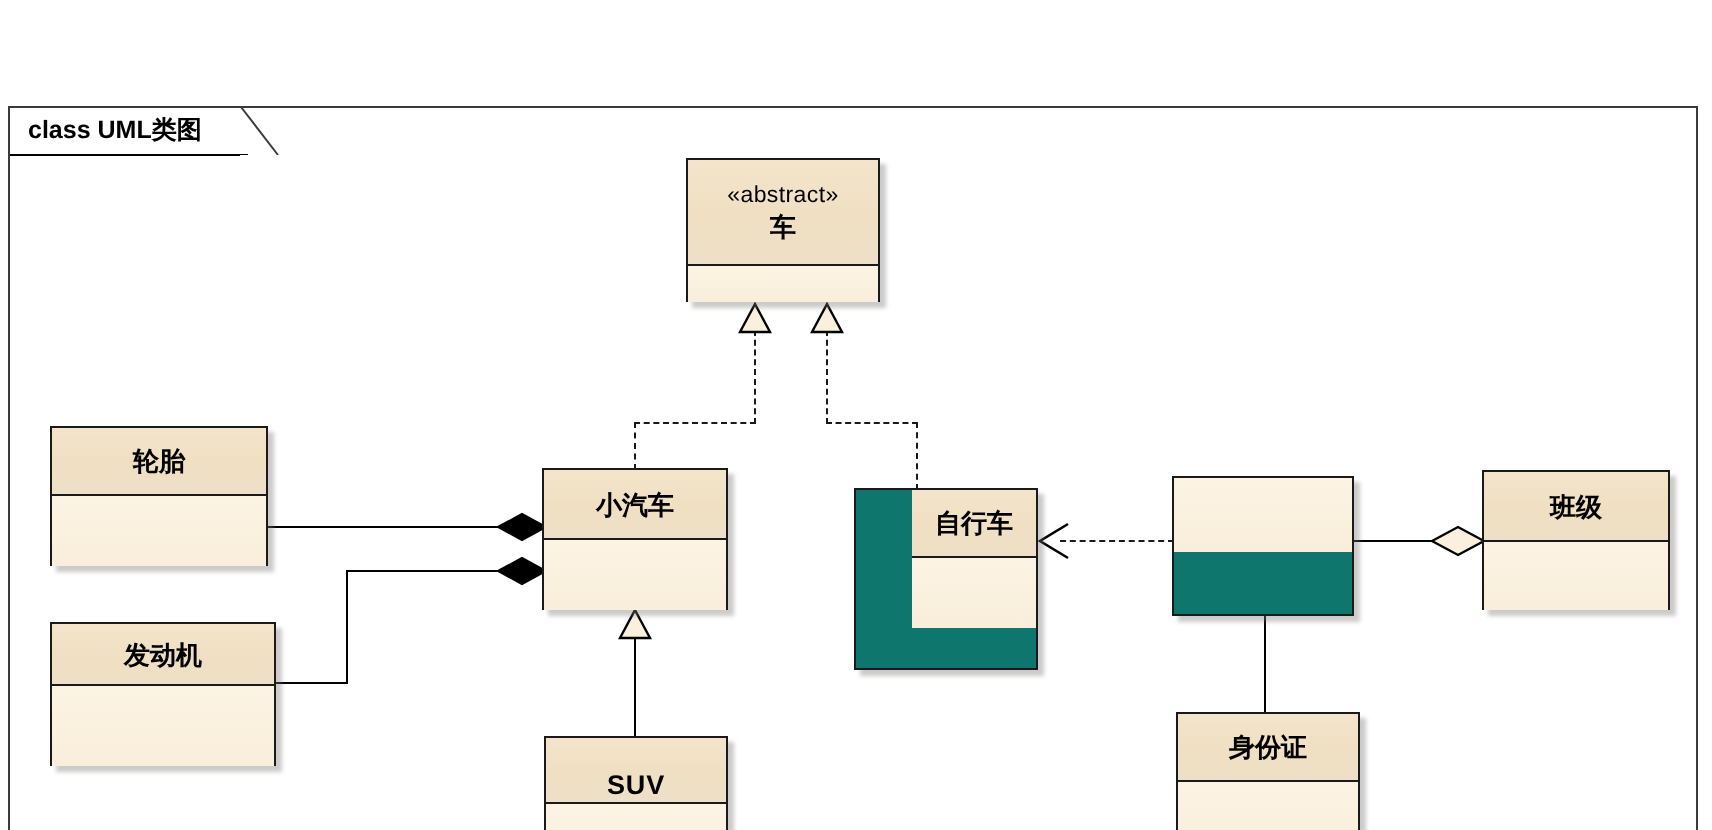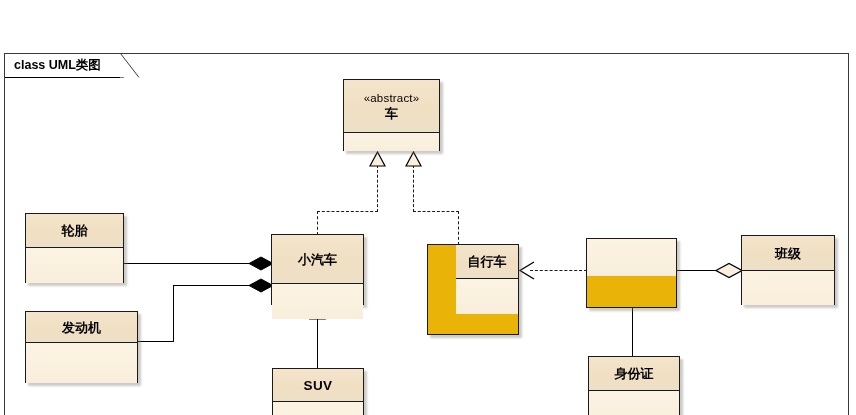--- a/index.html
+++ b/index.html
@@ -36,21 +36,21 @@
     white-space: nowrap;
     line-height: 15px;
   }
   .frame-tab-label b { font-weight: bold; }
 
   
   .umlclass {
     position: absolute;
     box-sizing: border-box;
     border: 1px solid #1a1a1a;
-    background: #eab308;
+    background: #0f766e;
     box-shadow: 3px 3px 2px rgba(120,118,112,0.38);
   }
   .uml-head {
     box-sizing: border-box;
     width: 100%;
     border-bottom: 1px solid #1a1a1a;
     background: linear-gradient(to bottom, #f3e4cb 0%, #f0dfc2 55%, #ede0c8 100%);
     display: flex;
     flex-direction: column;
     align-items: center;
@@ -182,49 +182,49 @@
 
   <div class="umlclass" style="left:343px; top:31px; width:97px; height:72px;">
     <div class="uml-head" style="height:53px;">
       <div class="uml-stereo">«abstract»</div>
       <div class="uml-name">车</div>
     </div>
     <div class="uml-body" style="height:18px;"></div>
   </div>
 
   <div class="umlclass" style="left:271px; top:186px; width:93px; height:71px;">
-    <div class="uml-head" style="height:49px;">
+    <div class="uml-head" style="height:35px;">
       <div class="uml-name">小汽车</div>
     </div>
     <div class="uml-body" style="height:35px;"></div>
   </div>
 
   <div class="umlclass" style="left:427px; top:196px; width:92px; height:91px;padding-left:28px;">
     <div class="uml-head" style="height:34px;">
       <div class="uml-name">自行车</div>
     </div>
     <div class="uml-body" style="height:35px;"></div>
   </div>
 
-  <div class="umlclass" style="left:25px; top:165px; width:99px; height:70px;">
+  <div class="umlclass" style="left:25px; top:165px; width:109px; height:70px;">
     <div class="uml-head" style="height:34px;">
       <div class="uml-name">轮胎</div>
     </div>
     <div class="uml-body" style="height:35px;"></div>
   </div>
 
   <div class="umlclass" style="left:25px; top:263px; width:113px; height:72px;">
     <div class="uml-head" style="height:31px;">
       <div class="uml-name">发动机</div>
     </div>
     <div class="uml-body" style="height:40px;"></div>
   </div>
 
   <div class="umlclass" style="left:272px; top:320px; width:92px; height:70px;">
-    <div class="uml-head" style="height:33px;">
+    <div class="uml-head" style="height:33px;justify-content:flex-end;">
       <div class="uml-name latin">SUV</div>
     </div>
     <div class="uml-body" style="height:36px;"></div>
   </div>
 
   <div class="umlclass" style="left:586px; top:190px; width:91px; height:70px;">
     <div class="uml-body" style="height:37px;"></div>
   </div>
 
   <div class="umlclass" style="left:741px; top:187px; width:94px; height:70px;">

